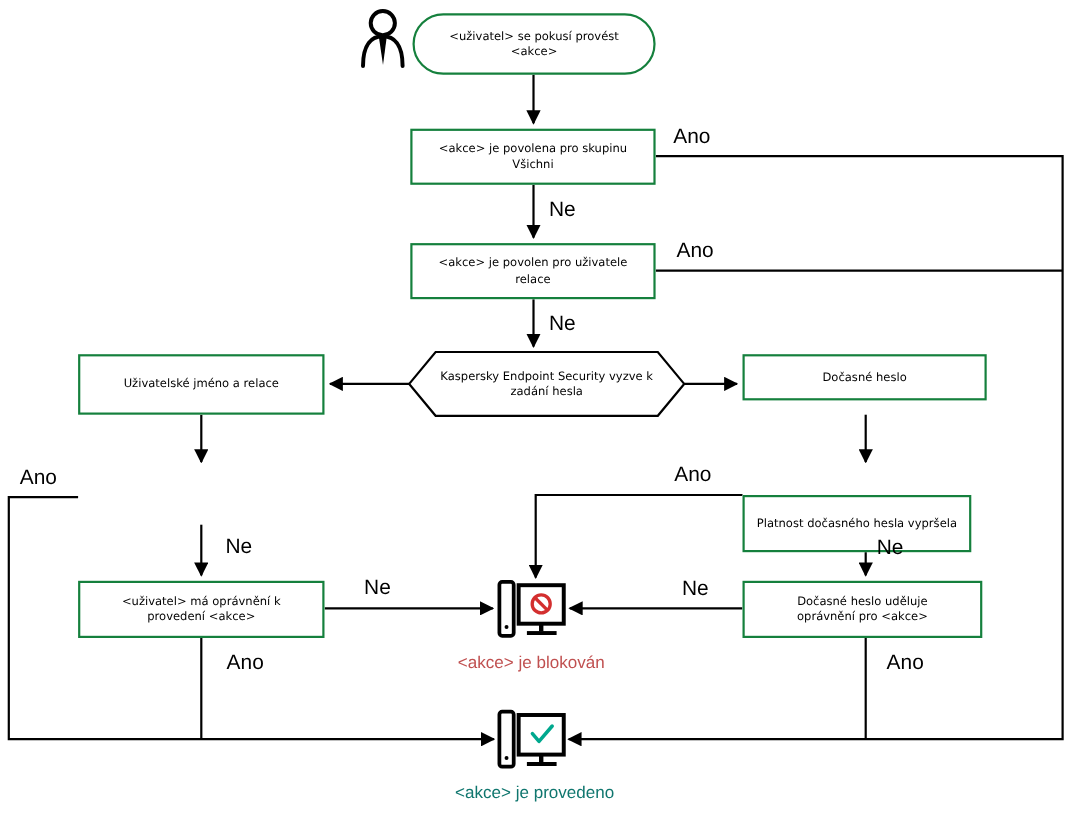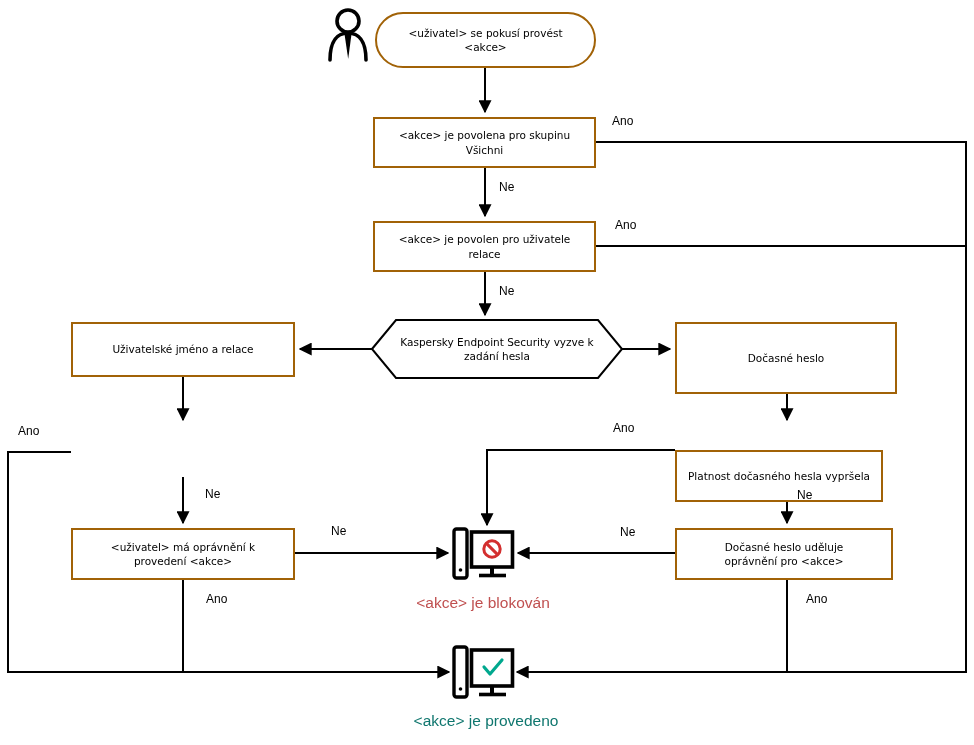--- a/index.html
+++ b/index.html
@@ -1,24 +1,24 @@
 <!DOCTYPE html>
 <html><head>
 <meta charset="utf-8">
 <style>
   html,body{margin:0;padding:0;background:#ffffff;}
   #stage{position:relative;width:974px;height:745px;background:#ffffff;overflow:hidden;
          font-family:"DejaVu Sans",sans-serif;}
   #wires{position:absolute;left:0;top:0;}
-  .node{position:absolute;box-sizing:border-box;border:2px solid #a16207;background:#fff;
+  .node{position:absolute;box-sizing:border-box;border:2px solid #15803d;background:#fff;
         display:flex;align-items:center;justify-content:center;text-align:center;
         font-size:10.5px;line-height:1.35;color:#000;padding:2px 10px;}
   .node.noborder{border:none;background:transparent;}
   .stadium{border-radius:28px;}
-  .edge-label{position:absolute;font-family:"Liberation Sans",sans-serif;font-size:12px;
+  .edge-label{position:absolute;font-family:"Liberation Sans",sans-serif;font-size:19px;
               color:#000;white-space:nowrap;}
   .result-label{position:absolute;font-family:"Liberation Sans",sans-serif;font-size:15.5px;
                 white-space:nowrap;transform:translateX(-50%);}
   .result-blocked{color:#C05050;}
   .result-performed{color:#0f766e;}
 </style>
 </head>
 <body>
 
 <div id="stage">
@@ -92,21 +92,21 @@
   <div class="node stadium" style="left:375px;top:12px;width:221px;height:56px;">&lt;uživatel&gt; se pokusí provést &lt;akce&gt;</div>
 
   <div class="node" style="left:373px;top:117px;width:223px;height:51px;">&lt;akce&gt; je povolena pro skupinu Všichni</div>
 
   <div class="node" style="left:373px;top:221px;width:223px;height:51px;">&lt;akce&gt; je povolen pro uživatele relace</div>
 
   <div class="node noborder" style="left:387px;top:322px;width:220px;height:54px;">Kaspersky Endpoint Security vyzve k zadání hesla</div>
 
   <div class="node" style="left:71px;top:322px;width:224px;height:55px;">Uživatelské jméno a relace</div>
 
-  <div class="node" style="left:675px;top:322px;width:222px;height:72px;">Dočasné heslo</div>
+  <div class="node" style="left:675px;top:322px;width:222px;height:42px;">Dočasné heslo</div>
 
 
   <div class="node" style="left:675px;top:450px;width:208px;height:52px;">Platnost dočasného hesla vypršela</div>
 
   <div class="node" style="left:71px;top:528px;width:224px;height:52px;padding:18px 28px;">&lt;uživatel&gt; má oprávnění k provedení &lt;akce&gt;</div>
 
   <div class="node" style="left:675px;top:528px;width:218px;height:52px;padding:2px 44px;">Dočasné heslo uděluje oprávnění pro &lt;akce&gt;</div>
 
   <div class="edge-label" style="left:612px;top:114px;">Ano</div>
   <div class="edge-label" style="left:499px;top:180px;">Ne</div>

